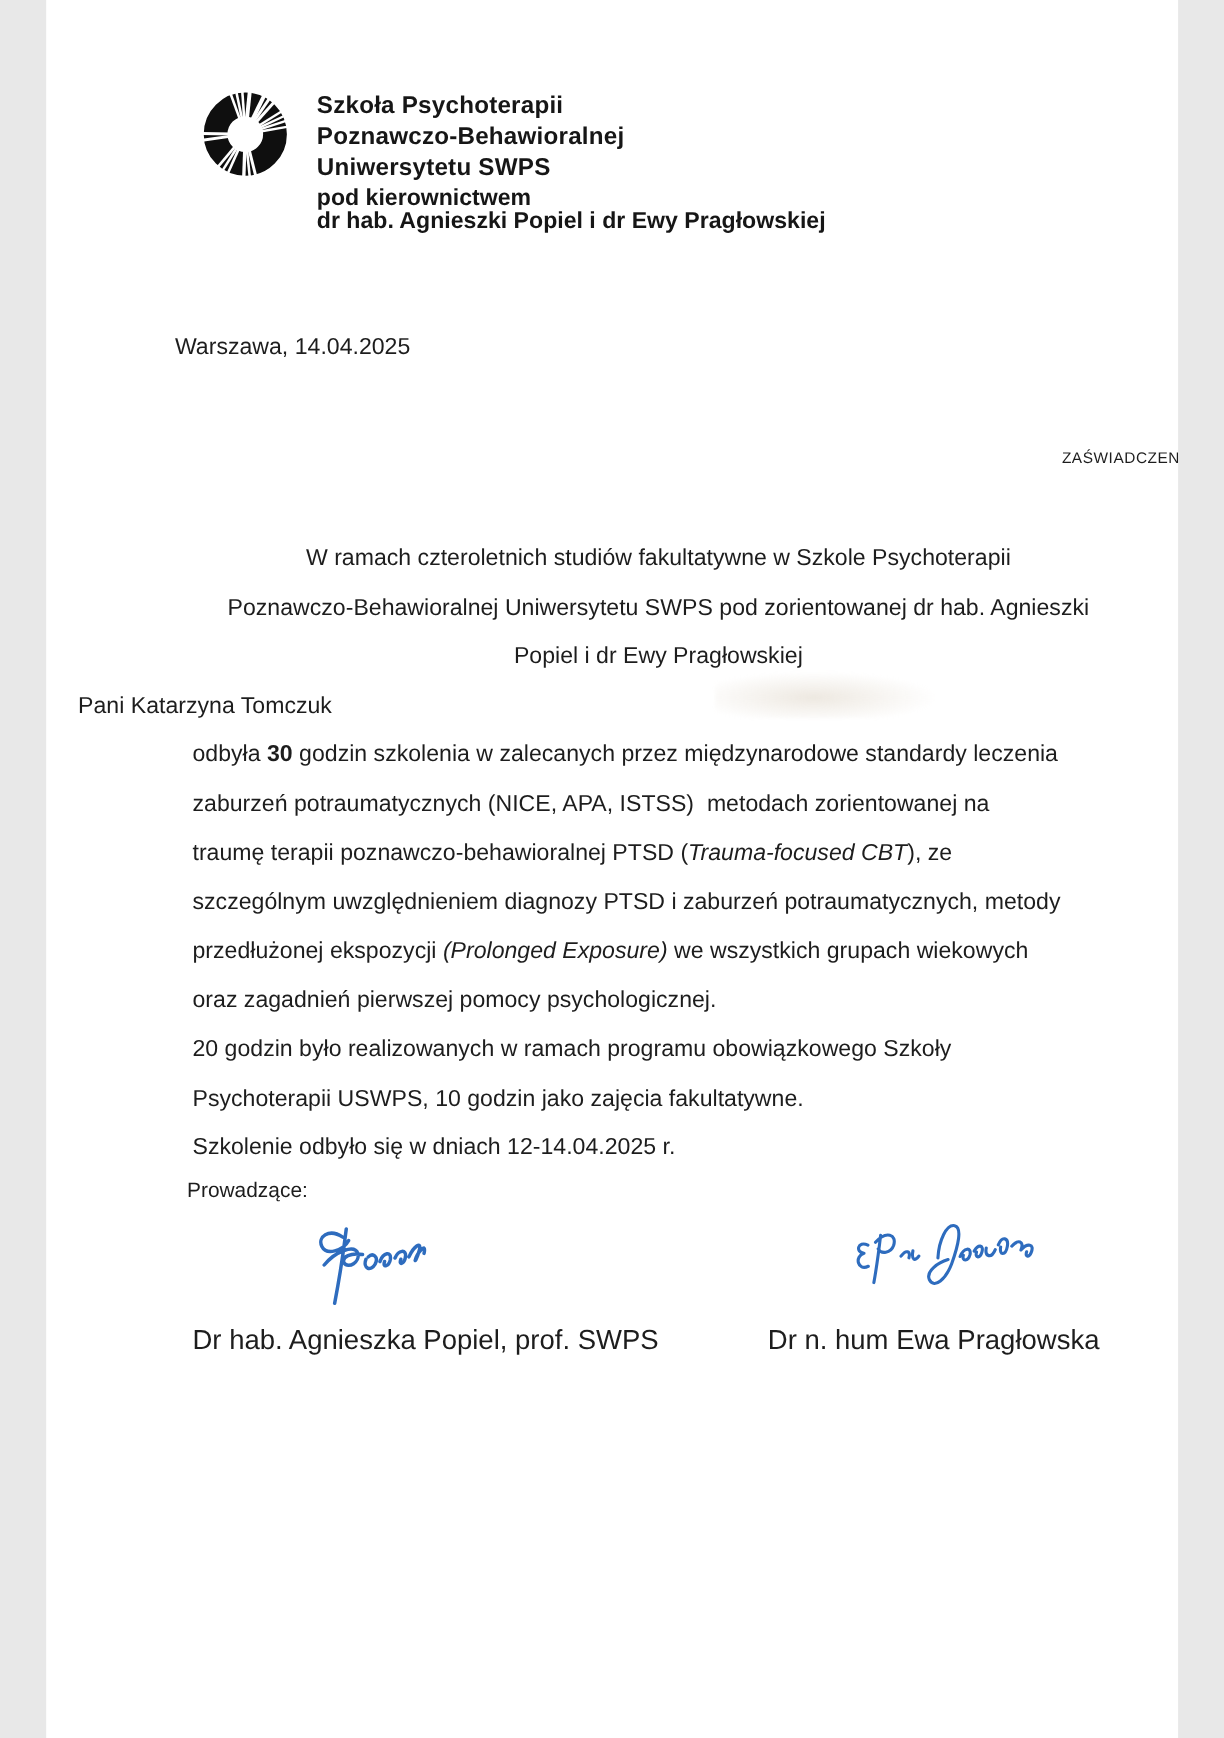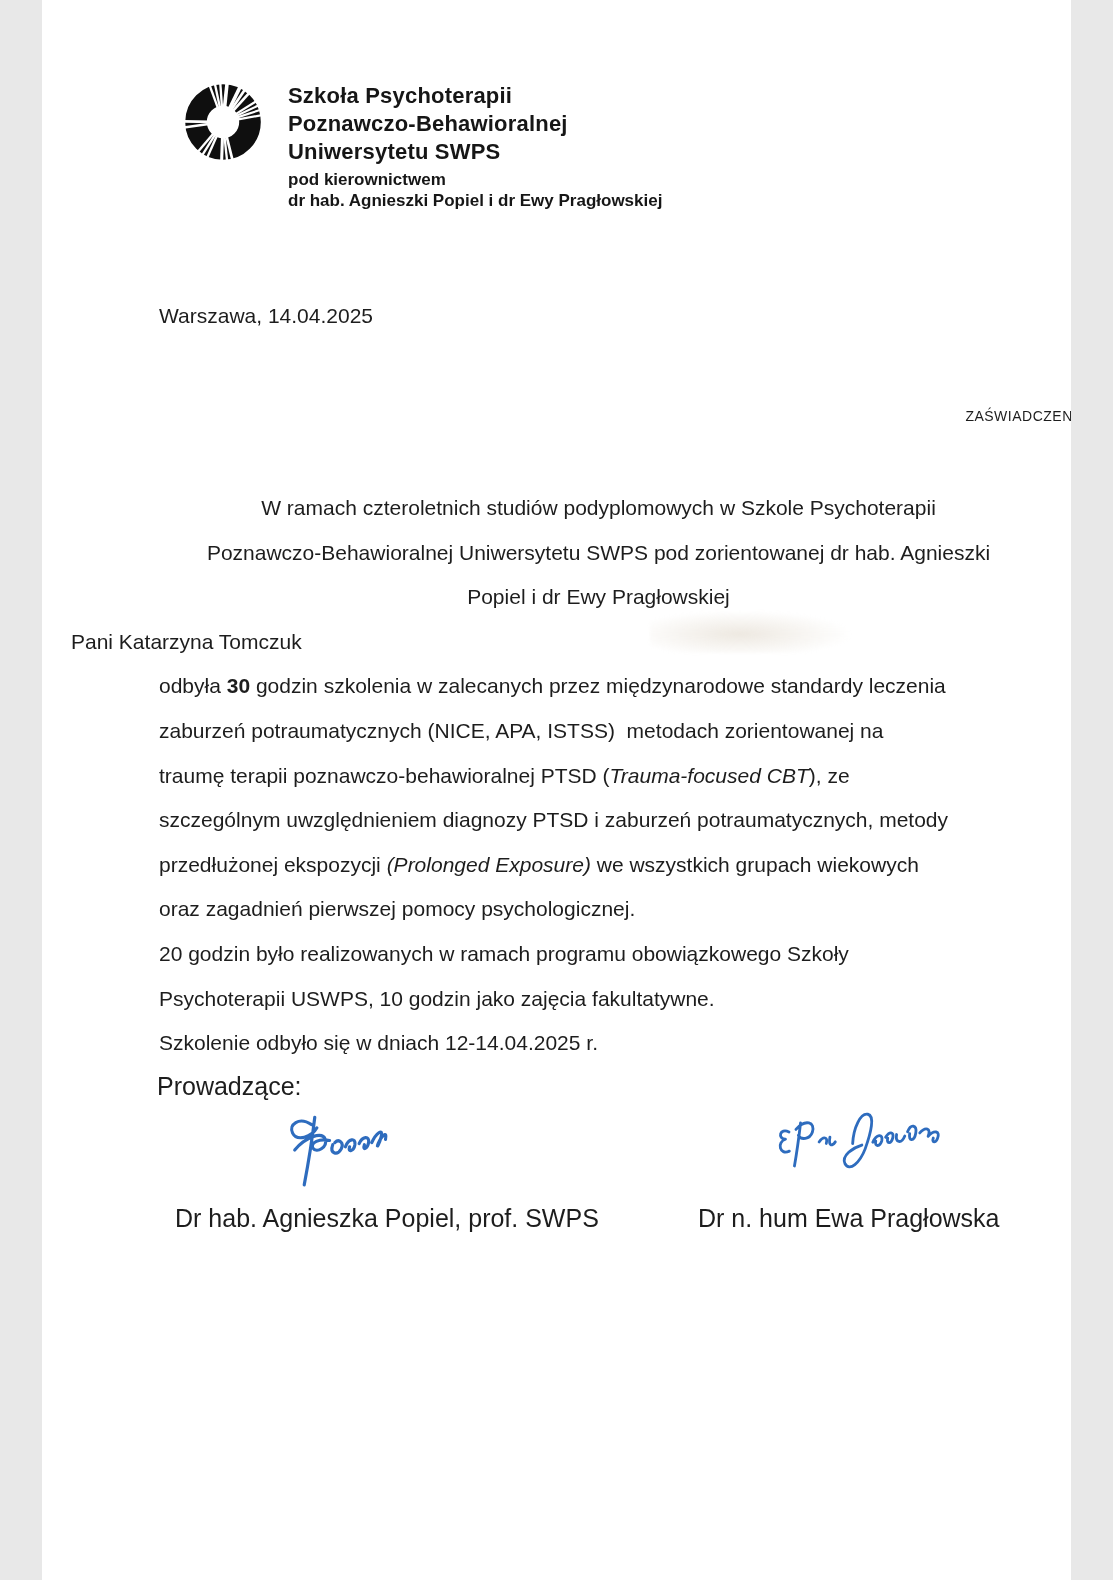--- a/index.html
+++ b/index.html
@@ -16,50 +16,50 @@
   .i{font-style:italic;}
 
   
   .letterhead{
     position:absolute;left:136px;top:76px;
     display:flex;align-items:flex-start;
   }
   .logo-mark{width:90px;height:92px;flex:0 0 auto;}
   .lh-text{margin-left:20px;padding-top:6px;color:#161616;}
   .lh-title{font-size:22px;font-weight:700;line-height:28px;letter-spacing:.2px;}
-  .lh-sub{font-size:17px;font-weight:700;line-height:21px;margin-top:3px;}
+  .lh-sub{font-size:21px;font-weight:700;line-height:21px;margin-top:3px;}
 
   
   .dateline{position:absolute;left:117px;top:304px;font-size:21px;}
   .doc-title{
     position:absolute;left:16px;top:408px;width:100%;
     text-align:right;font-size:14px;letter-spacing:.5px;
   }
 
   
   .body-block{
     position:absolute;left:117px;top:486px;width:879px;
     font-size:21px;line-height:44.6px;
   }
   .intro{ text-align:center; }
   .recipient-line{
     text-align:left;font-weight:400;
     position:relative;left:-88px;
   }
-  .main-par{ text-align:left; }
+  .main-par{ text-align:left;margin-left:16px; }
 
   .smudge{
     position:absolute;left:608px;top:611px;width:200px;height:42px;
     background:radial-gradient(ellipse at 45% 55%, rgba(216,205,188,.45), rgba(216,205,188,0) 72%);
     filter:blur(1.5px);
     pointer-events:none;
   }
 
   
-  .closing-label{position:absolute;left:115px;top:1072px;font-size:25px;}
+  .closing-label{position:absolute;left:128px;top:1072px;font-size:19px;}
   .sig{position:absolute;}
   .sig svg{display:block;}
   .sig-left{left:240px;top:1112px;}
   .sig-right{left:732px;top:1106px;transform:rotate(-4deg);}
   .signer-name{position:absolute;top:1204px;font-size:25px;white-space:nowrap;}
   .signer-left{left:133px;}
   .signer-right{left:656px;}
 </style>
 </head>
 <body>
@@ -96,21 +96,21 @@
     <div class="lh-text">
       <div class="lh-title"><span>Szkoła Psychoterapii</span><br><span>Poznawczo-Behawioralnej</span><br><span>Uniwersytetu SWPS</span></div>
       <div class="lh-sub"><span>pod kierownictwem</span><br><span>dr hab. Agnieszki Popiel i dr Ewy Pragłowskiej</span></div>
     </div>
   </div>
 
   <div class="dateline">Warszawa, 14.04.2025</div>
   <div class="doc-title">ZAŚWIADCZENIE</div>
 
   <div class="body-block">
-    <div class="intro"><span>W ramach czteroletnich studiów podyplomowych w Szkole Psychoterapii</span><br><span>Poznawczo-Behawioralnej Uniwersytetu SWPS pod zorientowanej dr hab. Agnieszki</span><br><span>Popiel i dr Ewy Pragłowskiej</span></div>
+    <div class="intro"><span>W ramach czteroletnich studiów fakultatywne w Szkole Psychoterapii</span><br><span>Poznawczo-Behawioralnej Uniwersytetu SWPS pod zorientowanej dr hab. Agnieszki</span><br><span>Popiel i dr Ewy Pragłowskiej</span></div>
     <div class="recipient-line">Pani Katarzyna Tomczuk</div>
     <div class="main-par"><span>odbyła </span><span class="b">30</span><span> godzin szkolenia w zalecanych przez międzynarodowe standardy leczenia</span><br><span>zaburzeń potraumatycznych (NICE, APA, ISTSS)&nbsp; metodach zorientowanej na</span><br><span>traumę terapii poznawczo-behawioralnej PTSD (</span><span class="i">Trauma-focused CBT</span><span>), ze</span><br><span>szczególnym uwzględnieniem diagnozy PTSD i zaburzeń potraumatycznych, metody</span><br><span>przedłużonej ekspozycji </span><span class="i">(Prolonged Exposure)</span><span> we wszystkich grupach wiekowych</span><br><span>oraz zagadnień pierwszej pomocy psychologicznej.</span><br><span>20 godzin było realizowanych w ramach programu obowiązkowego Szkoły</span><br><span>Psychoterapii USWPS, 10 godzin jako zajęcia fakultatywne.</span><br><span>Szkolenie odbyło się w dniach 12-14.04.2025 r.</span></div>
   </div>
 
   <div class="smudge"></div>
 
   <div class="closing-label">Prowadzące:</div>
 
   <div class="sig sig-left">
     <svg viewBox="0 0 106 72" width="112" height="76" fill="none" stroke="#2e6cbe" stroke-width="3" stroke-linecap="round" stroke-linejoin="round">

